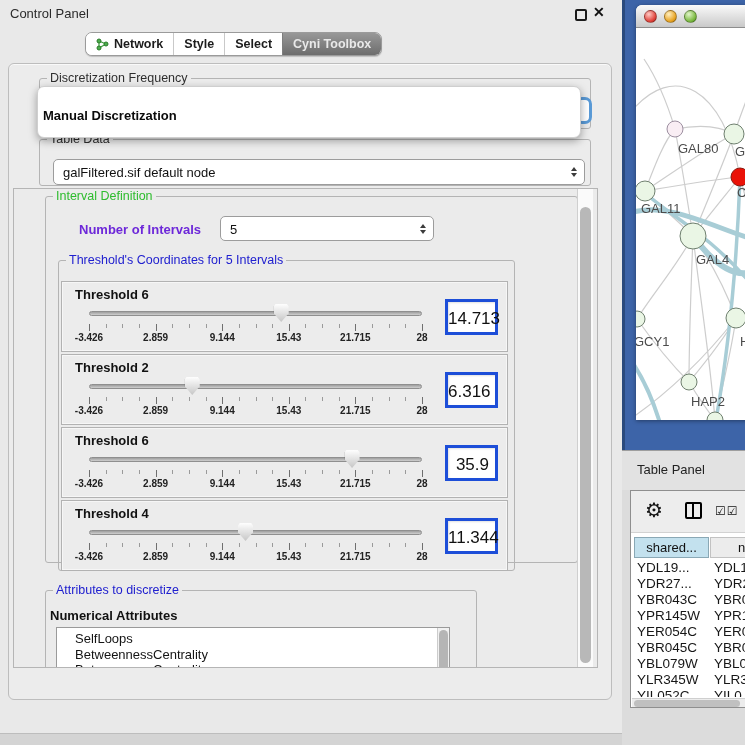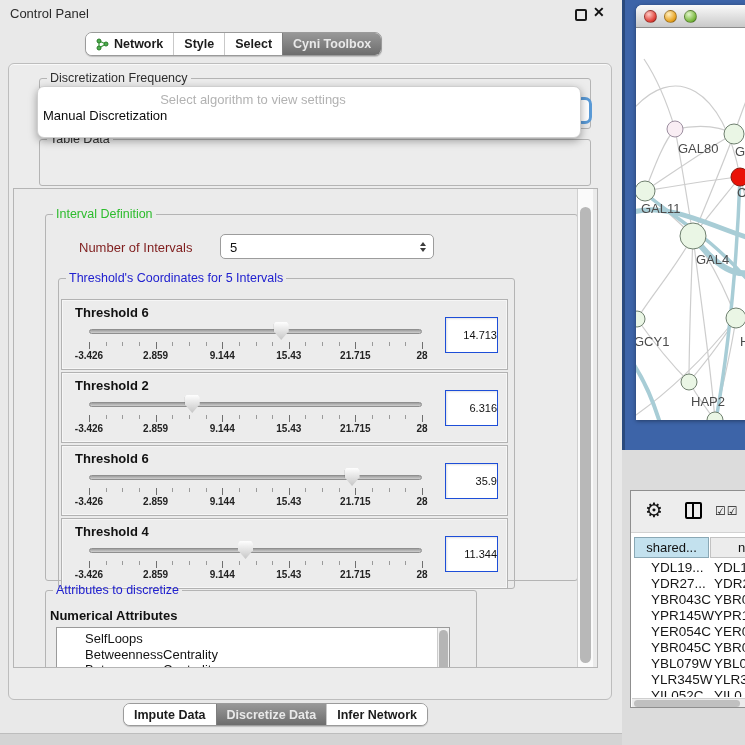--- a/index.html
+++ b/index.html
@@ -37,49 +37,49 @@
 .spinctl{position:absolute;right:7px;top:50%;transform:translateY(-50%);display:flex;flex-direction:column;gap:2px}
 .tri-up{width:0;height:0;border-left:3.5px solid transparent;border-right:3.5px solid transparent;border-bottom:4px solid #3c3c3c}
 .tri-down{width:0;height:0;border-left:3.5px solid transparent;border-right:3.5px solid transparent;border-top:4px solid #3c3c3c}
 #table-combo{left:13px;top:13px;width:532px;height:26px}
 
 
 .combo-sliver{position:absolute;left:575px;top:97px;width:17px;height:27px;border:3px solid #5a9ad6;border-radius:7px;background:#fff;z-index:4}
 .popup{position:absolute;left:37px;top:86px;width:544px;height:52px;background:#fff;border:1px solid #cfcfcf;border-radius:7px;box-shadow:0 3px 8px rgba(0,0,0,.35);z-index:5}
 .popup-ph{position:absolute;left:0;top:5px;width:430px;text-align:center;font-size:13px;color:#b2b2b2}
 .popup-opt{position:absolute;left:5px;font-size:13px;color:#0a0a0a;white-space:nowrap}
-.popup-opt.o1{top:21px;font-weight:normal}
+.popup-opt.o1{top:21px;font-weight:bold}
 .popup-opt.o2{top:37px}
 
 
 .scrollpane{position:absolute;left:13px;top:188px;width:585px;height:480px;background:#ebebeb;border:1px solid #b5b5b5;overflow:hidden}
-#fs-interval{left:31px;top:18px;width:533px;height:374px}
-.num-label{position:absolute;left:33px;top:19px;font-size:13px;font-weight:normal;color:#7f1d1d}
+#fs-interval{left:31px;top:0;width:533px;height:374px}
+.num-label{position:absolute;left:33px;top:19px;font-size:13px;font-weight:bold;color:#6d28d9}
 #num-combo{left:174px;top:13px;width:214px;height:25px}
 #fs-thresh{left:12px;top:50px;width:457px;height:318px}
 #fs-attrs{left:31px;top:394px;width:432px;height:110px}
 .attrs-sub{position:absolute;left:4px;top:11px;font-size:13px;font-weight:bold;color:#111}
 .attr-list{position:absolute;left:10px;top:30px;width:394px;height:70px;background:#fff;border:1px solid #9a9a9a;overflow:hidden;font-size:13px;color:#141414}
-.attr-item{padding-left:28px;height:15.5px;line-height:15.5px;white-space:nowrap}
+.attr-item{padding-left:18px;height:15.5px;line-height:15.5px;white-space:nowrap}
 .attr-list .pad{height:3px}
 .attr-sb{position:absolute;right:0;top:0;width:12px;height:100%;background:#f1f1f1;border-left:1px solid #ccc}
 .attr-sb-thumb{position:absolute;left:1px;top:2px;width:9px;height:42px;background:#b5b5b5;border-radius:5px}
 .vscroll{position:absolute;left:563px;top:0;width:16px;height:478px;background:#fafafa;border-left:1px solid #cfcfcf}
 .vthumb{position:absolute;left:2px;top:18px;width:11px;height:456px;background:#b8b8b8;border-radius:6px}
 
 
 .tbox{position:absolute;left:2px;width:447px;height:71px;background:#ececec;border:1px solid #b2b2b2;box-shadow:inset 0 0 0 1px #f6f6f6}
 .tlabel{position:absolute;left:13px;top:5px;font-weight:bold;font-size:13px;color:#111}
 .track{position:absolute;left:27px;top:29px;width:333px;height:5px;border-radius:3px;background:linear-gradient(#9e9e9e,#cfcfcf);border:1px solid #8f8f8f}
 .thumb{position:absolute;top:22px;width:15px;height:18px;background:linear-gradient(#fefefe,#c6c6c6);clip-path:polygon(12% 0,88% 0,100% 14%,100% 52%,50% 100%,0 52%,0 14%);filter:drop-shadow(0 0 1px rgba(0,0,0,.55))}
 .ticks{position:absolute;left:27px;top:42px;width:333px;height:8px}
 .tick{position:absolute;top:0;width:1px;height:4px;background:#9a9a9a}
 .tick.major{height:7px;background:#6f6f6f}
 .ticklab{position:absolute;top:50px;transform:translateX(-50%);font-size:10px;font-weight:bold;color:#222;white-space:nowrap}
-.tvalue{position:absolute;left:383px;top:17px;width:53px;height:36px;background:#fff;border:1px solid #1d4ed8;box-shadow:inset 1px 1px 2px rgba(0,0,0,.12);font-size:11px;color:#111;text-align:right;line-height:34px;}
+.tvalue{position:absolute;left:383px;top:17px;width:53px;height:36px;background:#fff;border:3px solid #1d4ed8;box-shadow:inset 1px 1px 2px rgba(0,0,0,.12);font-size:17px;color:#111;text-align:right;line-height:34px;padding-right:6px}
 
 .apply-strip{position:absolute;left:9px;top:668px;width:602px;height:31px}
 .apply-btn{position:absolute;left:219px;top:2px;width:58px;height:22px;background:linear-gradient(#ffffff,#e7e7e7);border:1px solid #989898;border-radius:5px;font-size:13.5px;color:#111;font-family:"Liberation Sans",sans-serif}
 
 
 .right-panel{position:absolute;left:622px;top:0;width:123px;height:745px;background:#dcdcdc}
 .net-frame{position:absolute;left:0;top:0;width:123px;height:450px;background:#3d64a8;border-left:3px solid #2a4a7d}
 .mac-window{position:absolute;left:11px;top:5px;width:112px;height:415px;background:#fff;border-radius:6px 0 0 0;box-shadow:0 1px 4px rgba(0,0,0,.4)}
 .mac-titlebar{position:relative;height:23px;background:linear-gradient(#fafafa,#c9c9c9);border-bottom:1px solid #8d8d8d;border-radius:6px 0 0 0}
 .light{position:absolute;top:5px;width:13px;height:13px;border-radius:50%;border:1px solid rgba(0,0,0,.3)}
@@ -94,21 +94,21 @@
 .tp-toolbar{position:absolute;left:0;top:0;width:100%;height:42px;background:#ededed;border-bottom:1px solid #d2d2d2}
 .gear{position:absolute;left:14px;top:7px;font-size:20px;color:#151515}
 .colicon{position:absolute;left:54px;top:11px;width:17px;height:17px;border:2px solid #000;border-radius:2px}
 .colicon::after{content:"";position:absolute;left:5px;top:0;width:2px;height:100%;background:#000}
 .checks{position:absolute;left:84px;top:13px;font-size:12px;letter-spacing:1px;color:#111}
 .tp-head{position:absolute;left:0;top:46px;width:220px;height:21px}
 .th1{position:absolute;left:3px;top:0;width:75px;height:21px;background:#c3e1ee;border:1px solid #8aa8b5;font-size:13px;color:#111;text-align:center;line-height:19px}
 .th2{position:absolute;left:79px;top:0;width:130px;height:21px;background:#ececec;border:1px solid #c2c2c2;font-size:13px;color:#111;line-height:19px;padding-left:27px;overflow:hidden}
 #tp-rows{position:absolute;left:0;top:69px;width:220px;height:137px;overflow:hidden;font-size:13.5px;color:#161616}
 .tprow{position:relative;height:16px;line-height:16px}
-.tc1{position:absolute;left:20px;white-space:nowrap}
+.tc1{position:absolute;left:6px;white-space:nowrap}
 .tc2{position:absolute;left:83px;white-space:nowrap}
 .hscroll{position:absolute;left:1px;top:207px;width:114px;height:10px;background:#ececec;border-top:1px solid #cfcfcf}
 .hthumb{position:absolute;left:2px;top:1px;width:106px;height:7px;background:#c0c0c0;border-radius:4px}
 </style>
 </head>
 <body>
 
 <div class="left-panel">
   <span class="tb-title">Control Panel</span>
   <span class="float-btn"></span>
@@ -136,26 +136,32 @@
     </div>
 
   <div class="outer-panel"></div>
 
   <fieldset class="fs fs-dark" id="fs-algo">
     <legend>Discretization Frequency</legend>
   </fieldset>
 
   <fieldset class="fs fs-dark" id="fs-table">
     <legend>Table Data</legend>
+    <div class="combo" id="table-combo">
+      <span class="cv">galFiltered.sif default node</span>
+      <span class="spinctl">
+          <span class="tri-up"></span>
+          <span class="tri-down"></span>
+        </span>
+    </div>
   </fieldset>
 
   <div class="combo-sliver"></div>
 
   <div class="popup">
-    <div class="popup-ph">Select algorithm to view settings</div>
     <div class="popup-opt o1">Manual Discretization</div>
   </div>
 
   <div class="scrollpane">
     <fieldset class="fs fs-green" id="fs-interval">
       <legend>Interval Definition</legend>
       <span class="num-label">Number of Intervals</span>
       <div class="combo" id="num-combo">
         <span class="cv">5</span>
         <span class="spinctl">
@@ -323,31 +329,20 @@
           </div>
         </div>
     </fieldset>
 
     <div class="vscroll">
       <div class="vthumb"></div>
     </div>
   </div>
 
 
-  <div class="tabbar" id="bottom-tabs">
-      <div class="seg">
-        <span>Impute Data</span>
-      </div>
-      <div class="seg sel">
-        <span>Discretize Data</span>
-      </div>
-      <div class="seg">
-        <span>Infer Network</span>
-      </div>
-    </div>
 </div>
 <div class="lp-bottom"></div>
 
 <div class="right-panel">
   <div class="net-frame">
     <div class="mac-window">
       <div class="mac-titlebar">
         <span class="light red"></span>
         <span class="light yellow"></span>
         <span class="light green"></span>
@@ -393,20 +388,23 @@
             <text x="-2" y="317" font-size="13" fill="#4c4c4c" font-family="Liberation Sans, sans-serif">GCY1</text>
             <circle cx="100" cy="289" r="10" fill="#eaf6e5" stroke="#6e7f6e" stroke-width="1"></circle>
             <text x="104" y="317" font-size="13" fill="#4c4c4c" font-family="Liberation Sans, sans-serif">H</text>
             <circle cx="53" cy="353" r="8" fill="#eaf6e5" stroke="#6e7f6e" stroke-width="1"></circle>
             <text x="55" y="377" font-size="13" fill="#4c4c4c" font-family="Liberation Sans, sans-serif">HAP2</text>
             <circle cx="79" cy="391" r="8" fill="#eaf6e5" stroke="#6e7f6e" stroke-width="1"></circle>
           </svg></div>
     </div>
   </div>
 
+  <div class="tp-header">
+    <span class="tp-title">Table Panel</span>
+  </div>
 
   <div class="tp-container">
     <div class="tp-toolbar">
       <span class="gear">⚙</span>
       <span class="colicon"></span>
       <span class="checks">☑☑</span>
     </div>
     <div class="tp-head">
       <div class="th1">shared...</div>
       <div class="th2">na</div>

